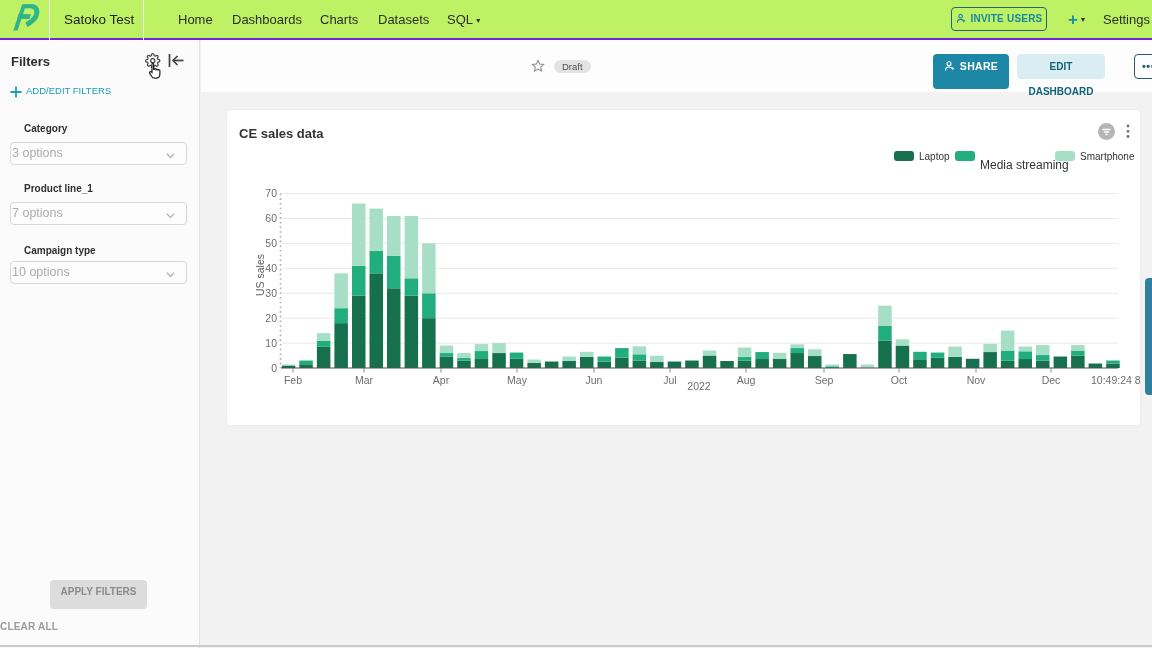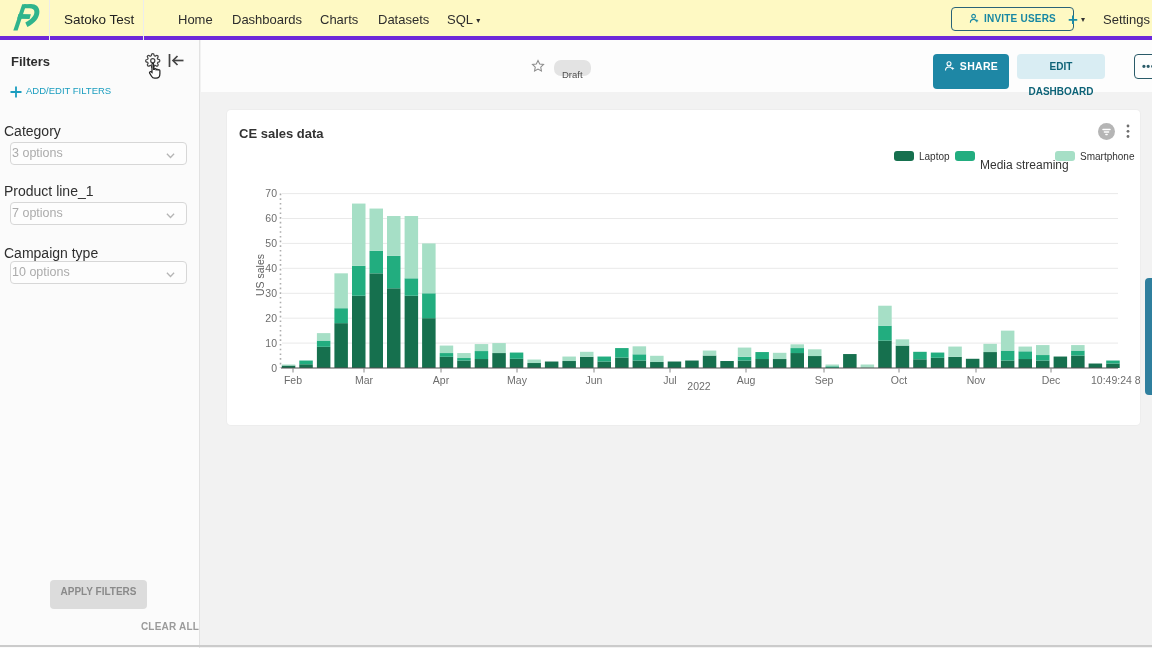--- a/index.html
+++ b/index.html
@@ -1,23 +1,23 @@
 <!DOCTYPE html>
 <html><head><meta charset="utf-8"><title>Dashboard</title>
 <style>
 *{margin:0;padding:0;box-sizing:border-box}
 html,body{width:1152px;height:648px;overflow:hidden;font-family:"Liberation Sans",sans-serif;background:#f2f2f2}
 .abs{position:absolute}
 
-#topbar{position:absolute;left:0;top:0;width:1152px;height:40px;background:#fef9c3;border-bottom:4px solid #6d28d9}
+#topbar{position:absolute;left:0;top:0;width:1152px;height:40px;background:#bef264;border-bottom:2px solid #6d28d9}
 .vdiv{position:absolute;top:0;width:1px;height:40px;background:#ececec}
 .nav{position:absolute;top:0;height:40px;line-height:40px;font-size:13px;color:#2d2d2d}
 
 #sidebar{position:absolute;left:0;top:40px;width:200px;height:608px;background:#fbfbfb;border-right:1px solid #e2e2e2}
-.flabel{position:absolute;left:4px;font-size:14px;font-weight:normal;color:#2f2f2f}
+.flabel{position:absolute;left:24px;font-size:10px;font-weight:bold;color:#2f2f2f}
 .fselect{position:absolute;left:10px;width:177px;height:23px;background:#fdfdfd;border:1px solid #d7d7d7;border-radius:4px;font-size:12.5px;color:#ababab;line-height:21px;padding-left:1px}
 .chev{position:absolute;right:11px;top:8px;width:9px;height:9px}
 
 #hband{position:absolute;left:201px;top:40px;width:951px;height:52px;background:#fdfdfd}
 #card{position:absolute;left:227px;top:110px;width:913px;height:315px;background:#fff;border-radius:4px;box-shadow:0 0 0 1px #ededed}
 .btn{position:absolute;border-radius:4px;font-weight:bold;text-align:center}
 </style></head>
 <body>
 
 <div id="topbar">
@@ -28,21 +28,21 @@
   </svg>
   <div class="nav" style="left:64px;font-size:13.5px;color:#222">Satoko Test</div>
   <div class="vdiv" style="left:49px"></div>
   <div class="vdiv" style="left:143px"></div>
   <div class="nav" style="left:178px">Home</div>
   <div class="nav" style="left:232px">Dashboards</div>
   <div class="nav" style="left:320px">Charts</div>
   <div class="nav" style="left:378px">Datasets</div>
   <div class="nav" style="left:447px">SQL <span style="font-size:8px;color:#2d2d2d;position:relative;top:-1px">▾</span></div>
 
-  <div class="btn" style="left:951px;top:7px;width:123px;height:24px;border:1.2px solid #2a6378;line-height:21.5px;font-size:10px;color:#1787a3;letter-spacing:.2px">
+  <div class="btn" style="left:951px;top:7px;width:96px;height:24px;border:1.2px solid #2a6378;line-height:21.5px;font-size:10px;color:#1787a3;letter-spacing:.2px">
     <svg width="11" height="11" viewBox="0 0 24 24" style="vertical-align:-1.5px;margin-right:4px">
         <circle cx="10" cy="7" r="4" fill="none" stroke="#1787a3" stroke-width="2.4"></circle>
         <path d="M3,21 c0-4 3-7 7-7 c3,0 5,1.2 6,3" fill="none" stroke="#1787a3" stroke-width="2.4"></path>
         <path d="M17,14 v6 M14,17 h6" stroke="#1787a3" stroke-width="2.2"></path>
       </svg>INVITE USERS</div>
   <div class="nav" style="left:1068px;font-size:17px;font-weight:bold;color:#1b8ca6">+</div>
   <div class="nav" style="left:1081px;font-size:8px;color:#333">▾</div>
   <div class="nav" style="left:1103px">Settings</div>
 </div>
 
@@ -81,28 +81,28 @@
     <svg class="chev" viewBox="0 0 10 10" fill="none" stroke="#b5b5b5" stroke-width="1.4">
         <path d="M1,3 L5,7.2 L9,3"></path>
       </svg></div>
   <div class="flabel" style="top:205px">Campaign type</div>
   <div class="fselect" style="top:221px">10 options
     <svg class="chev" viewBox="0 0 10 10" fill="none" stroke="#b5b5b5" stroke-width="1.4">
         <path d="M1,3 L5,7.2 L9,3"></path>
       </svg></div>
 
   <div class="btn" style="left:50px;top:540px;width:97px;height:29px;background:#dcdcdc;color:#8a8a8a;font-size:10px;line-height:23px">APPLY FILTERS</div>
-  <div style="position:absolute;left:0;top:581px;width:199px;text-align:right;font-size:10px;font-weight:bold;color:#9b9b9b;letter-spacing:.2px">CLEAR ALL</div>
+  <div style="position:absolute;left:0;top:581px;width:199px;text-align:left;font-size:10px;font-weight:bold;color:#9b9b9b;letter-spacing:.2px">CLEAR ALL</div>
 </div>
 
 <div id="hband">
   <svg class="abs" style="left:330px;top:19px" width="14" height="14" viewBox="0 0 24 24" fill="none" stroke="#8c8c8c" stroke-width="1.8">
       <path d="M12 2.5l2.9 6 6.6.9-4.8 4.6 1.2 6.5-5.9-3.1-5.9 3.1 1.2-6.5L2.5 9.4l6.6-.9z"></path>
     </svg>
-  <div style="position:absolute;left:353px;top:19.5px;height:13px;padding:8px 8px;background:#e3e3e3;border-radius:7px;font-size:9.5px;color:#4f4f4f;line-height:13px">Draft</div>
+  <div style="position:absolute;left:353px;top:19.5px;height:13px;padding:0 8px;background:#e3e3e3;border-radius:7px;font-size:9.5px;color:#4f4f4f;line-height:13px">Draft</div>
 
   <div class="btn" style="left:732px;top:14px;width:76px;height:35px;background:#1e87a5;color:#fff;font-size:10.5px;line-height:25px;letter-spacing:.3px">
   <svg width="12" height="12" viewBox="0 0 24 24" style="vertical-align:-2px;margin-right:4px">
         <circle cx="10" cy="7.5" r="4" fill="none" stroke="#fff" stroke-width="2.2"></circle>
         <path d="M3,21 c0-4 3-7 7-7 c3,0 5,1.2 6,3" fill="none" stroke="#fff" stroke-width="2.2"></path>
         <path d="M17.5,13.5 l1.2,2.3 2.3,1.2 -2.3,1.2 -1.2,2.3 -1.2-2.3 -2.3-1.2 2.3-1.2 z" fill="#fff"></path>
       </svg>SHARE</div>
 
   <div class="btn" style="left:816px;top:14px;width:88px;height:25px;background:#d9edf3;color:#0e6377;font-size:10px;line-height:25px">EDIT DASHBOARD</div>
 

